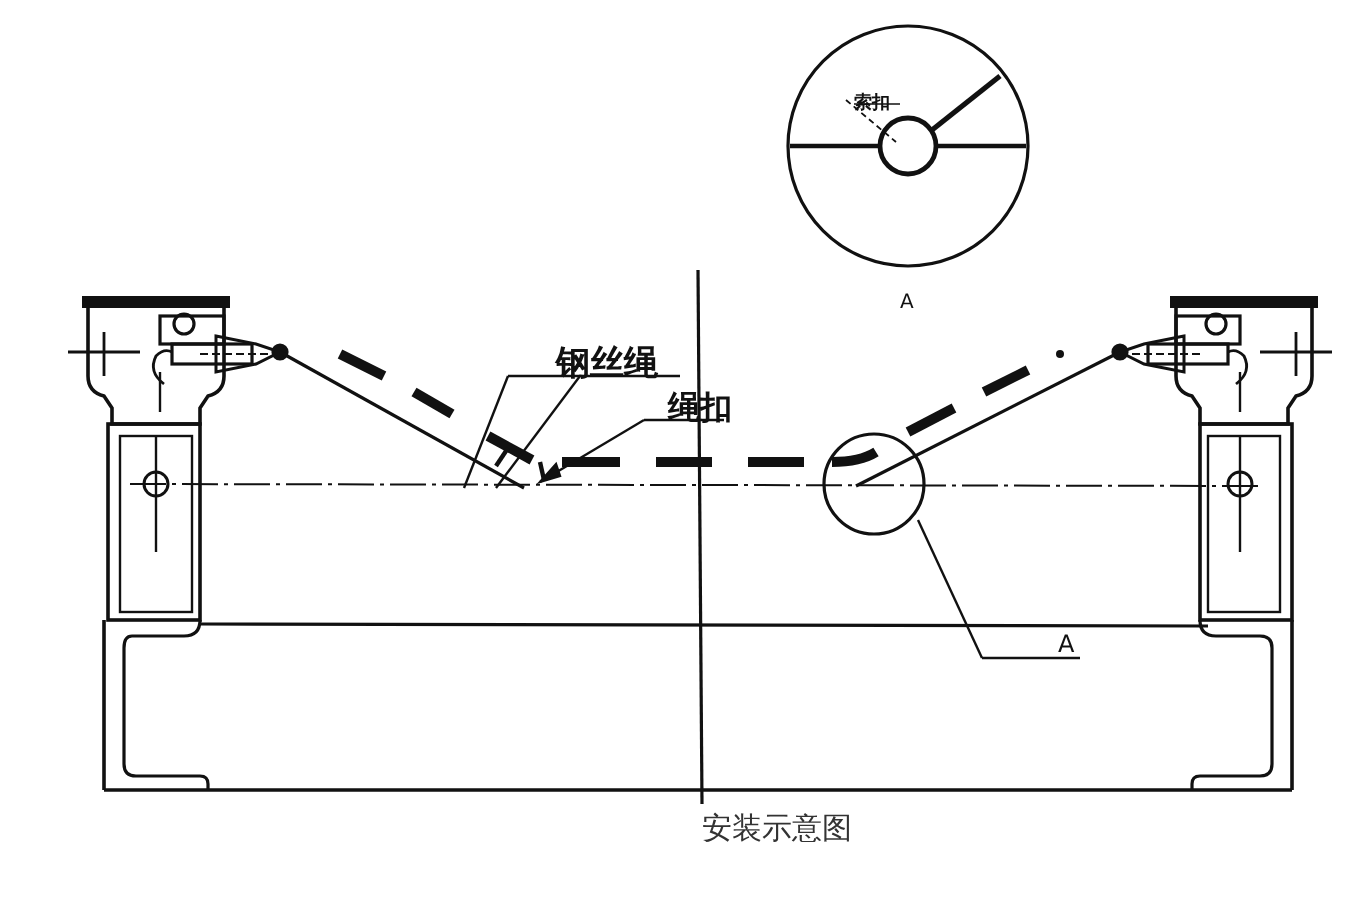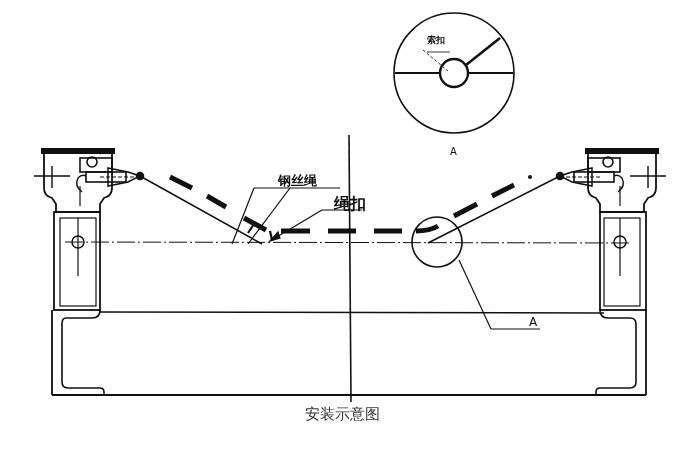--- a/index.html
+++ b/index.html
@@ -1,19 +1,19 @@
 <!DOCTYPE html>
 <html><head>
 <meta charset="utf-8">
 <style>
   html, body { margin: 0; padding: 0; background: #ffffff; }
   body { width: 675px; height: 454px; position: relative; overflow: hidden; }
   svg { position: absolute; left: 0; top: 0; }
   .lbl { position: absolute; font-family: "DejaVu Sans", sans-serif; font-weight: bold; color: #111; white-space: nowrap; line-height: 1; }
-  .caption { position: absolute; font-family: "DejaVu Serif", serif; color: #333; font-size: 15px; white-space: nowrap; line-height: 1; }
+  .caption { position: absolute; font-family: "DejaVu Serif", serif; color: #333; font-size: 15px; white-space: nowrap; line-height: 1; margin-left: 46px; }
 </style>
 </head>
 <body>
 
 <svg width="675" height="454" viewBox="0 0 675 454" xmlns="http://www.w3.org/2000/svg" fill="none" stroke="#111" stroke-width="1.6">
 
   <g>
     <circle cx="454" cy="73" r="60" stroke-width="1.6"></circle>
     <line x1="395" y1="73" x2="441" y2="73" stroke-width="2.2"></line>
     <line x1="467" y1="73" x2="513" y2="73" stroke-width="2.2"></line>
@@ -109,19 +109,19 @@
     <path d="M270 241 L278 232 L280 238 Z" fill="#111"></path>
   </g>
 
   <g>
     <circle cx="437" cy="242" r="25" stroke-width="1.6"></circle>
     <line x1="459" y1="260" x2="491" y2="329" stroke-width="1.2"></line>
     <line x1="491" y1="329" x2="540" y2="329" stroke-width="1.2"></line>
   </g>
 </svg>
 
-<div class="lbl" style="left:427px; top:36px; font-size:9px;">索扣</div>
+<div class="lbl" style="left:427px; top:48px; font-size:9px;">索扣</div>
 <div class="lbl" style="left:450px; top:147px; font-size:10px; font-weight:normal;">A</div>
-<div class="lbl" style="left:278px; top:174px; font-size:13px;">钢丝绳</div>
+<div class="lbl" style="left:278px; top:174px; font-size:17px;">钢丝绳</div>
 <div class="lbl" style="left:334px; top:196px; font-size:16px;">绳扣</div>
 <div class="lbl" style="left:529px; top:316px; font-size:12px; font-weight:normal;">A</div>
 
 <div class="caption" style="left:305px; top:407px;">安装示意图</div>
 
 </body></html>

